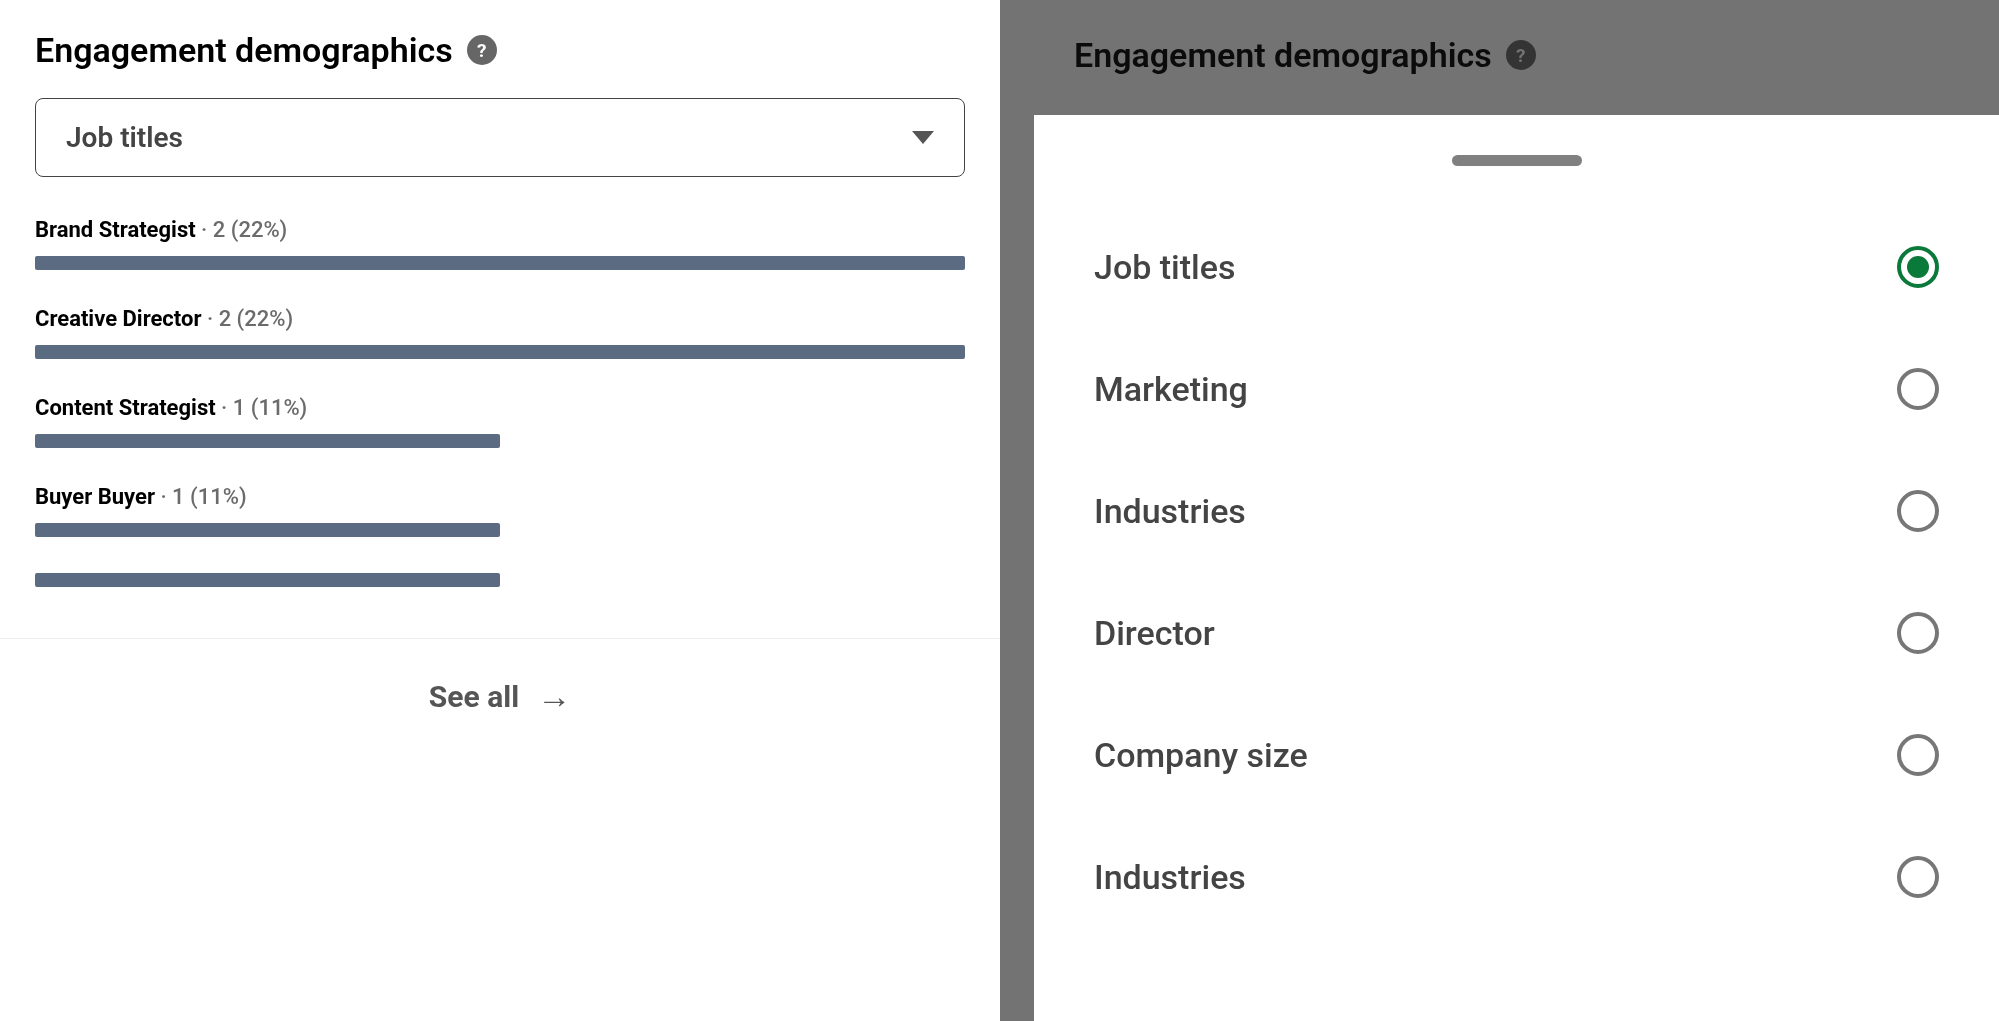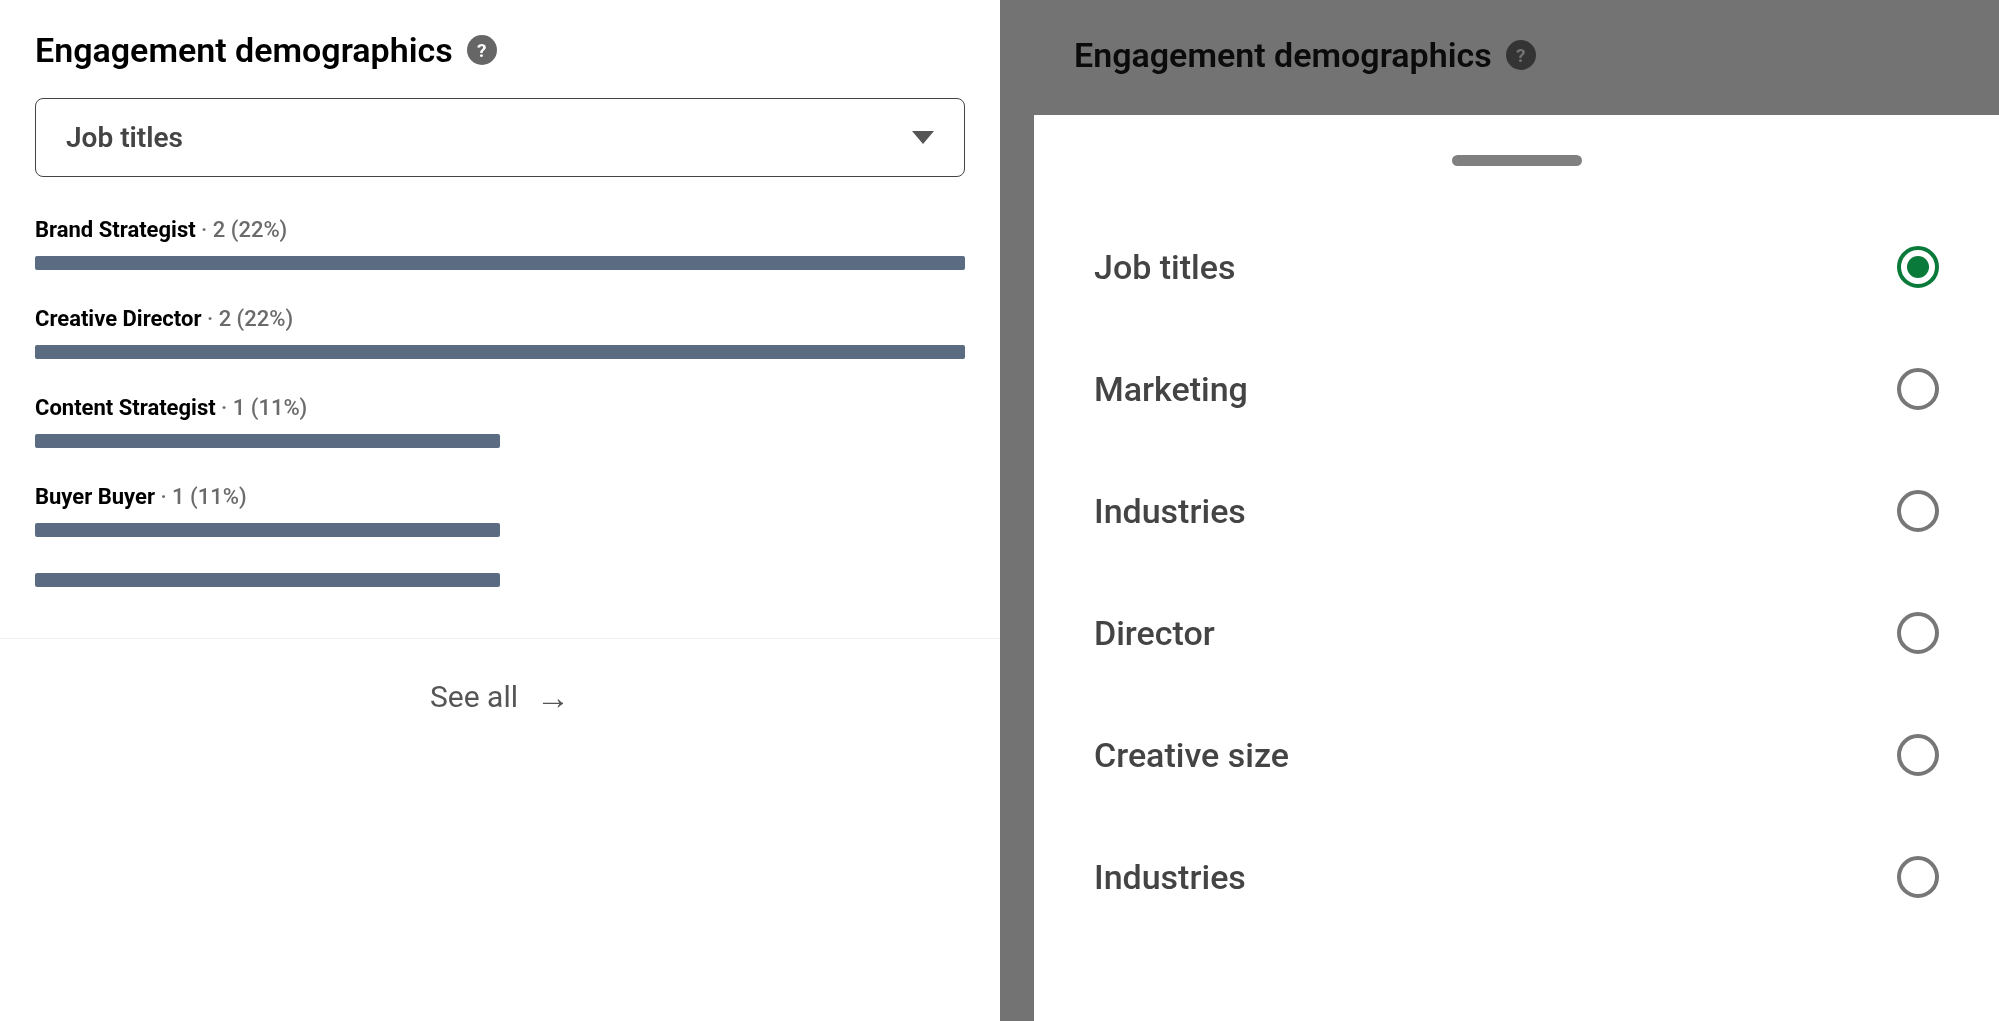--- a/index.html
+++ b/index.html
@@ -122,27 +122,27 @@
     background: #5b6b82;
     height: 14px;
     border-radius: 2px;
   }
   .see-all-sep {
     border-top: 1px solid #eee;
     margin: 15px -35px 0 -35px;
   }
   .see-all {
     display: flex;
-    align-items: center;
+    align-items: flex-start;
     justify-content: center;
     gap: 18px;
     padding: 40px 0 40px 0;
     color: #555;
     font-size: 30px;
-    font-weight: 400;
+    font-weight: 700;
     cursor: pointer;
   }
   .arrow-right {
     font-size: 34px;
     line-height: 1;
   }
   .sheet-handle {
     width: 130px;
     height: 11px;
     background: #808080;
@@ -257,21 +257,21 @@
       </div>
       <div class="option-row">
         <span>Industries</span>
         <span class="radio"></span>
       </div>
       <div class="option-row">
         <span>Director</span>
         <span class="radio"></span>
       </div>
       <div class="option-row">
-        <span>Creative size</span>
+        <span>Company size</span>
         <span class="radio"></span>
       </div>
       <div class="option-row">
         <span>Industries</span>
         <span class="radio"></span>
       </div>
     </div>
 </div>
 
 </body></html>

